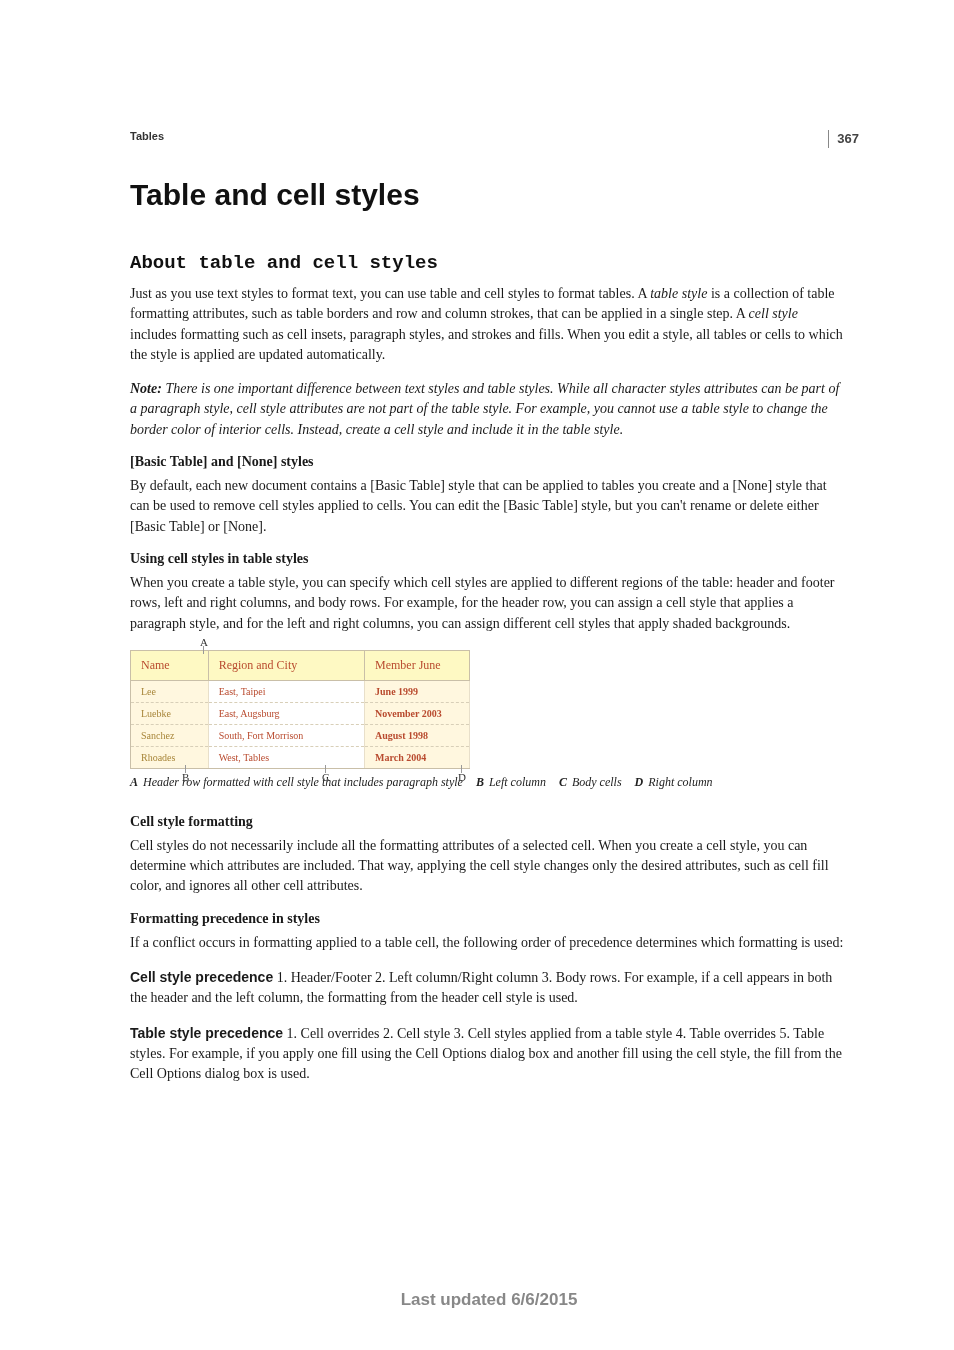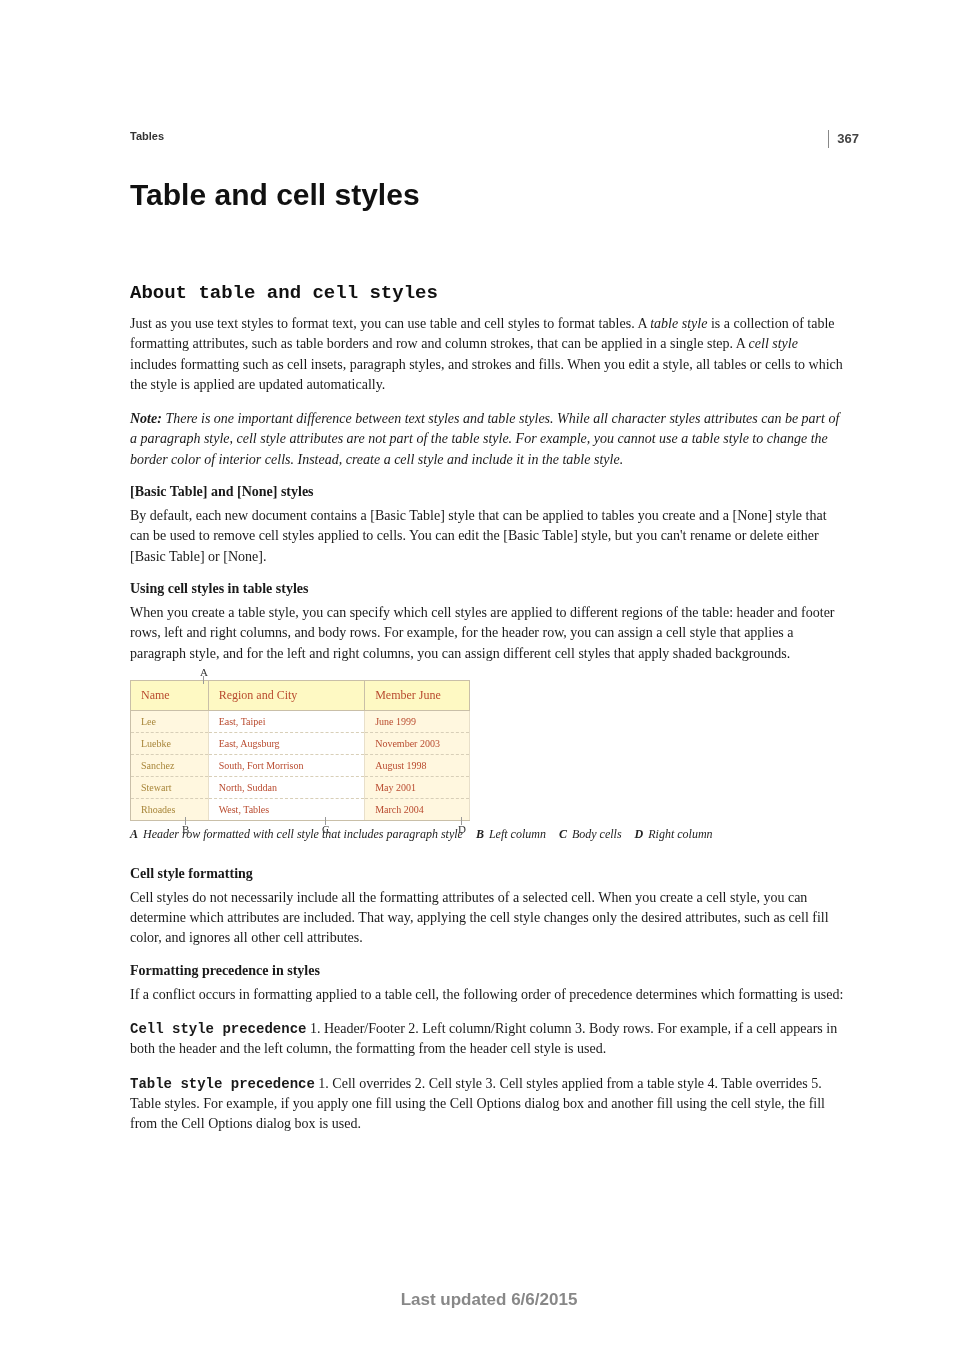--- a/index.html
+++ b/index.html
@@ -33,21 +33,21 @@
     font-weight: 700;
     font-size: 11px;
     color: #333;
     margin-bottom: 36px;
   }
   h1.title {
     font-family: "Myriad Pro", "Segoe UI", Arial, sans-serif;
     font-weight: 700;
     font-size: 30px;
     color: #111;
-    margin: 20px 0 70px 0;
+    margin: 20px 0 40px 0;
   }
   h2.section {
     font-family: Liberation Mono, monospace;
     font-weight: 700;
     font-size: 19px;
     color: #111;
     margin: 0 0 10px 0;
   }
   p.body {
     font-size: 14px;
@@ -142,36 +142,37 @@
     width: 60px;
   }
   table.sample td.region {
     color: #b94b2f;
     width: 150px;
   }
   table.sample td.member {
     background: #fff7df;
     color: #b94b2f;
     width: 90px;
+    font-weight: bold;
   }
 
   .footer {
     position: absolute;
     bottom: 40px;
     left: 12px;
     width: 100%;
     text-align: center;
     font-family: "Myriad Pro", "Segoe UI", Arial, sans-serif;
     font-weight: 700;
     font-size: 17px;
     color: #888;
   }
 
   .run-in {
-    font-family: Liberation Mono, monospace;
+    font-family: Liberation Sans, sans-serif;
     font-weight: 700;
     text-align: right;
   }
 </style>
 </head>
 <body>
 
 <div class="page">
 
   <div class="page-number">367</div>
@@ -215,25 +216,20 @@
         </tr>
         <tr>
           <td class="name">Luebke</td>
           <td class="region">East, Augsburg</td>
           <td class="member">November 2003</td>
         </tr>
         <tr>
           <td class="name">Sanchez</td>
           <td class="region">South, Fort Morrison</td>
           <td class="member">August 1998</td>
-        </tr>
-        <tr>
-          <td class="name">Stewart</td>
-          <td class="region">North, Suddan</td>
-          <td class="member">May 2001</td>
         </tr>
         <tr>
           <td class="name">Rhoades</td>
           <td class="region">West, Tables</td>
           <td class="member">March 2004</td>
         </tr>
       </tbody>
     </table>
     <span class="fig-tick tb"></span>
     <span class="fig-tick tc"></span>

